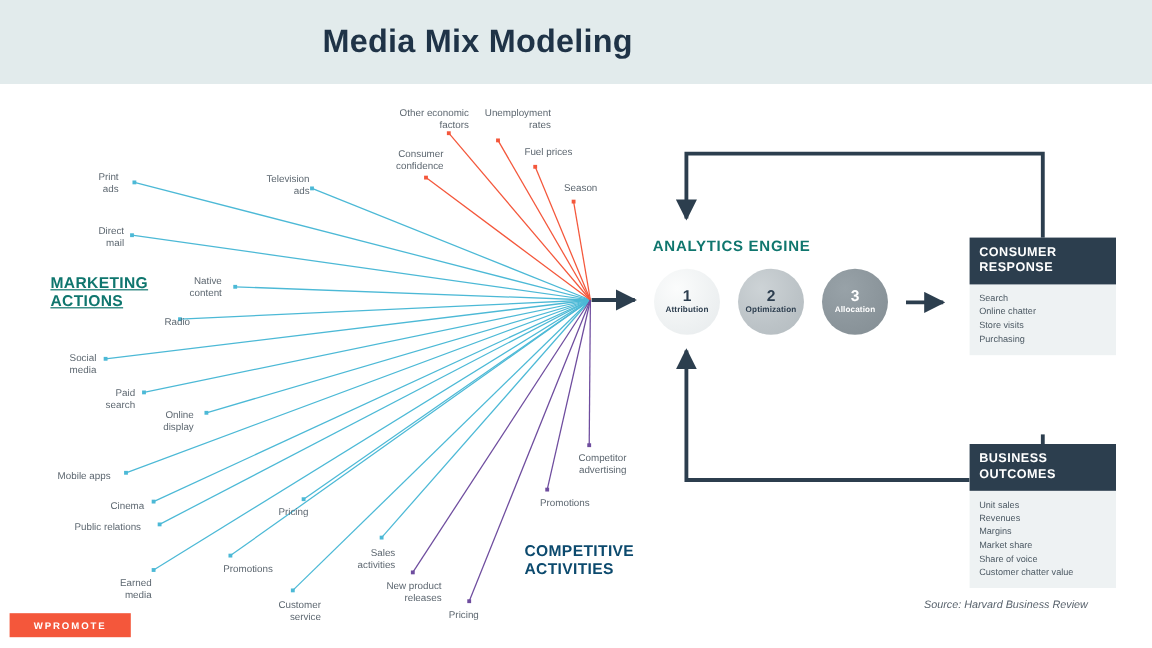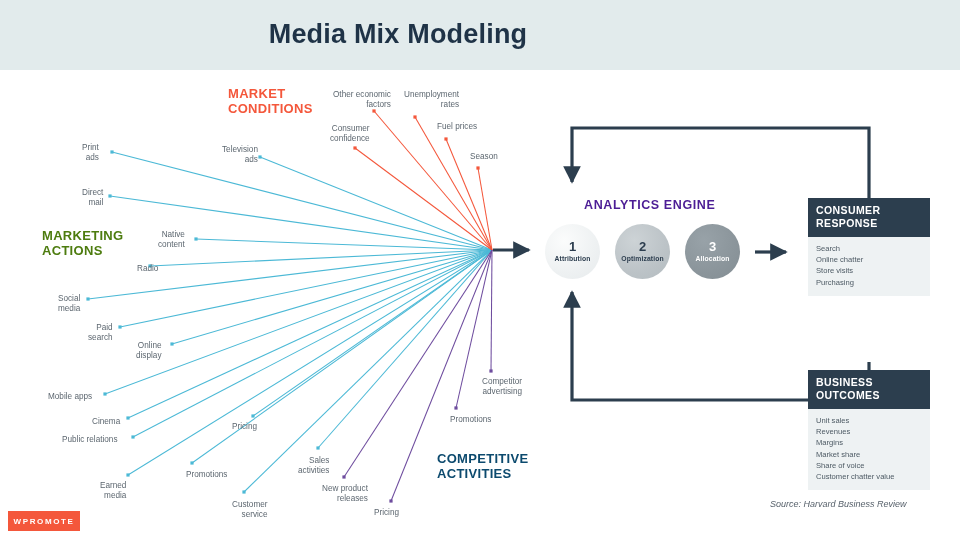--- a/index.html
+++ b/index.html
@@ -35,30 +35,29 @@
     white-space:pre-line;
   }
   .node-label.l{text-align:right;}
 
   .group-title{
     position:absolute;
     font-size:13px;font-weight:bold;line-height:15px;
     letter-spacing:0.3px;
     white-space:pre-line;
   }
-  #title-marketing{color:#4d7c0f;}
+  #title-marketing{color:#0f766e;text-decoration:underline;}
   #title-market{color:#f4573b;}
   #title-competitive{color:#0c4a6e;}
 
   
   #analytics-title{
     position:absolute;left:544px;top:198px;
-    font-size:12.5px;font-weight:bold;color:#4c1d95;
+    font-size:12.5px;font-weight:bold;color:#0f766e;
     letter-spacing:0.6px;
-    margin-left:40px;
   }
   .engine-circle{
     position:absolute;width:55px;height:55px;border-radius:50%;
     display:flex;flex-direction:column;align-items:center;justify-content:center;
     color:#2d3e4f;
   }
   .engine-circle .num{font-size:13px;font-weight:bold;line-height:14px;}
   .engine-circle .cap{font-size:6.8px;font-weight:bold;line-height:9px;letter-spacing:0.1px;}
   #circle-1{left:545px;top:224px;background:radial-gradient(circle at 35% 30%,#fbfcfc 0%,#eef1f2 60%,#e6eaec 100%);}
   #circle-2{left:615px;top:224px;background:radial-gradient(circle at 35% 30%,#cdd3d6 0%,#bcc3c7 60%,#b3bbbf 100%);}
@@ -82,21 +81,21 @@
   #panel-consumer{left:808px;top:198px;}
   #panel-business{left:808px;top:330px;margin-top:40px;}
 
   
   #source-note{
     position:absolute;left:770px;top:499px;
     font-size:9px;font-style:italic;color:#57616b;
   }
   #logo{
     position:absolute;left:8px;top:511px;
-    width:72px;height:20px;background:#f4573b;
+    width:101px;height:20px;background:#f4573b;
     display:flex;align-items:center;justify-content:center;
   }
   #logo-text{
     font-size:8px;font-weight:bold;color:#ffffff;letter-spacing:1.6px;
   }
 </style>
 </head>
 <body>
 
 <div id="stage">
@@ -176,22 +175,20 @@
 
     <path d="M869,292 L869,320" stroke="#2c3e4e" stroke-width="3.2" fill="none" marker-end="url(#ah-dark)"></path>
 
     <path d="M869,198 L869,58 L572,58 L572,112" stroke="#2c3e4e" stroke-width="3.2" fill="none" marker-end="url(#ah-dark)"></path>
 
     <path d="M808,330 L572,330 L572,222" stroke="#2c3e4e" stroke-width="3.2" fill="none" marker-end="url(#ah-dark)"></path>
   </svg>
 
   <div class="group-title" id="title-marketing" style="left:42px;top:228px;">MARKETING
 ACTIONS</div>
-  <div class="group-title" id="title-market" style="left:228px;top:86px;">MARKET
-CONDITIONS</div>
   <div class="group-title" id="title-competitive" style="left:437px;top:451px;">COMPETITIVE
 ACTIVITIES</div>
 
   <div id="labels-layer">
       <div class="node-label l" style="left: 82px; top: 143px;">Print
 ads</div>
       <div class="node-label l" style="left: 82px; top: 188px;">Direct
 mail</div>
       <div class="node-label l" style="left: 158px; top: 230px;">Native
 content</div>

